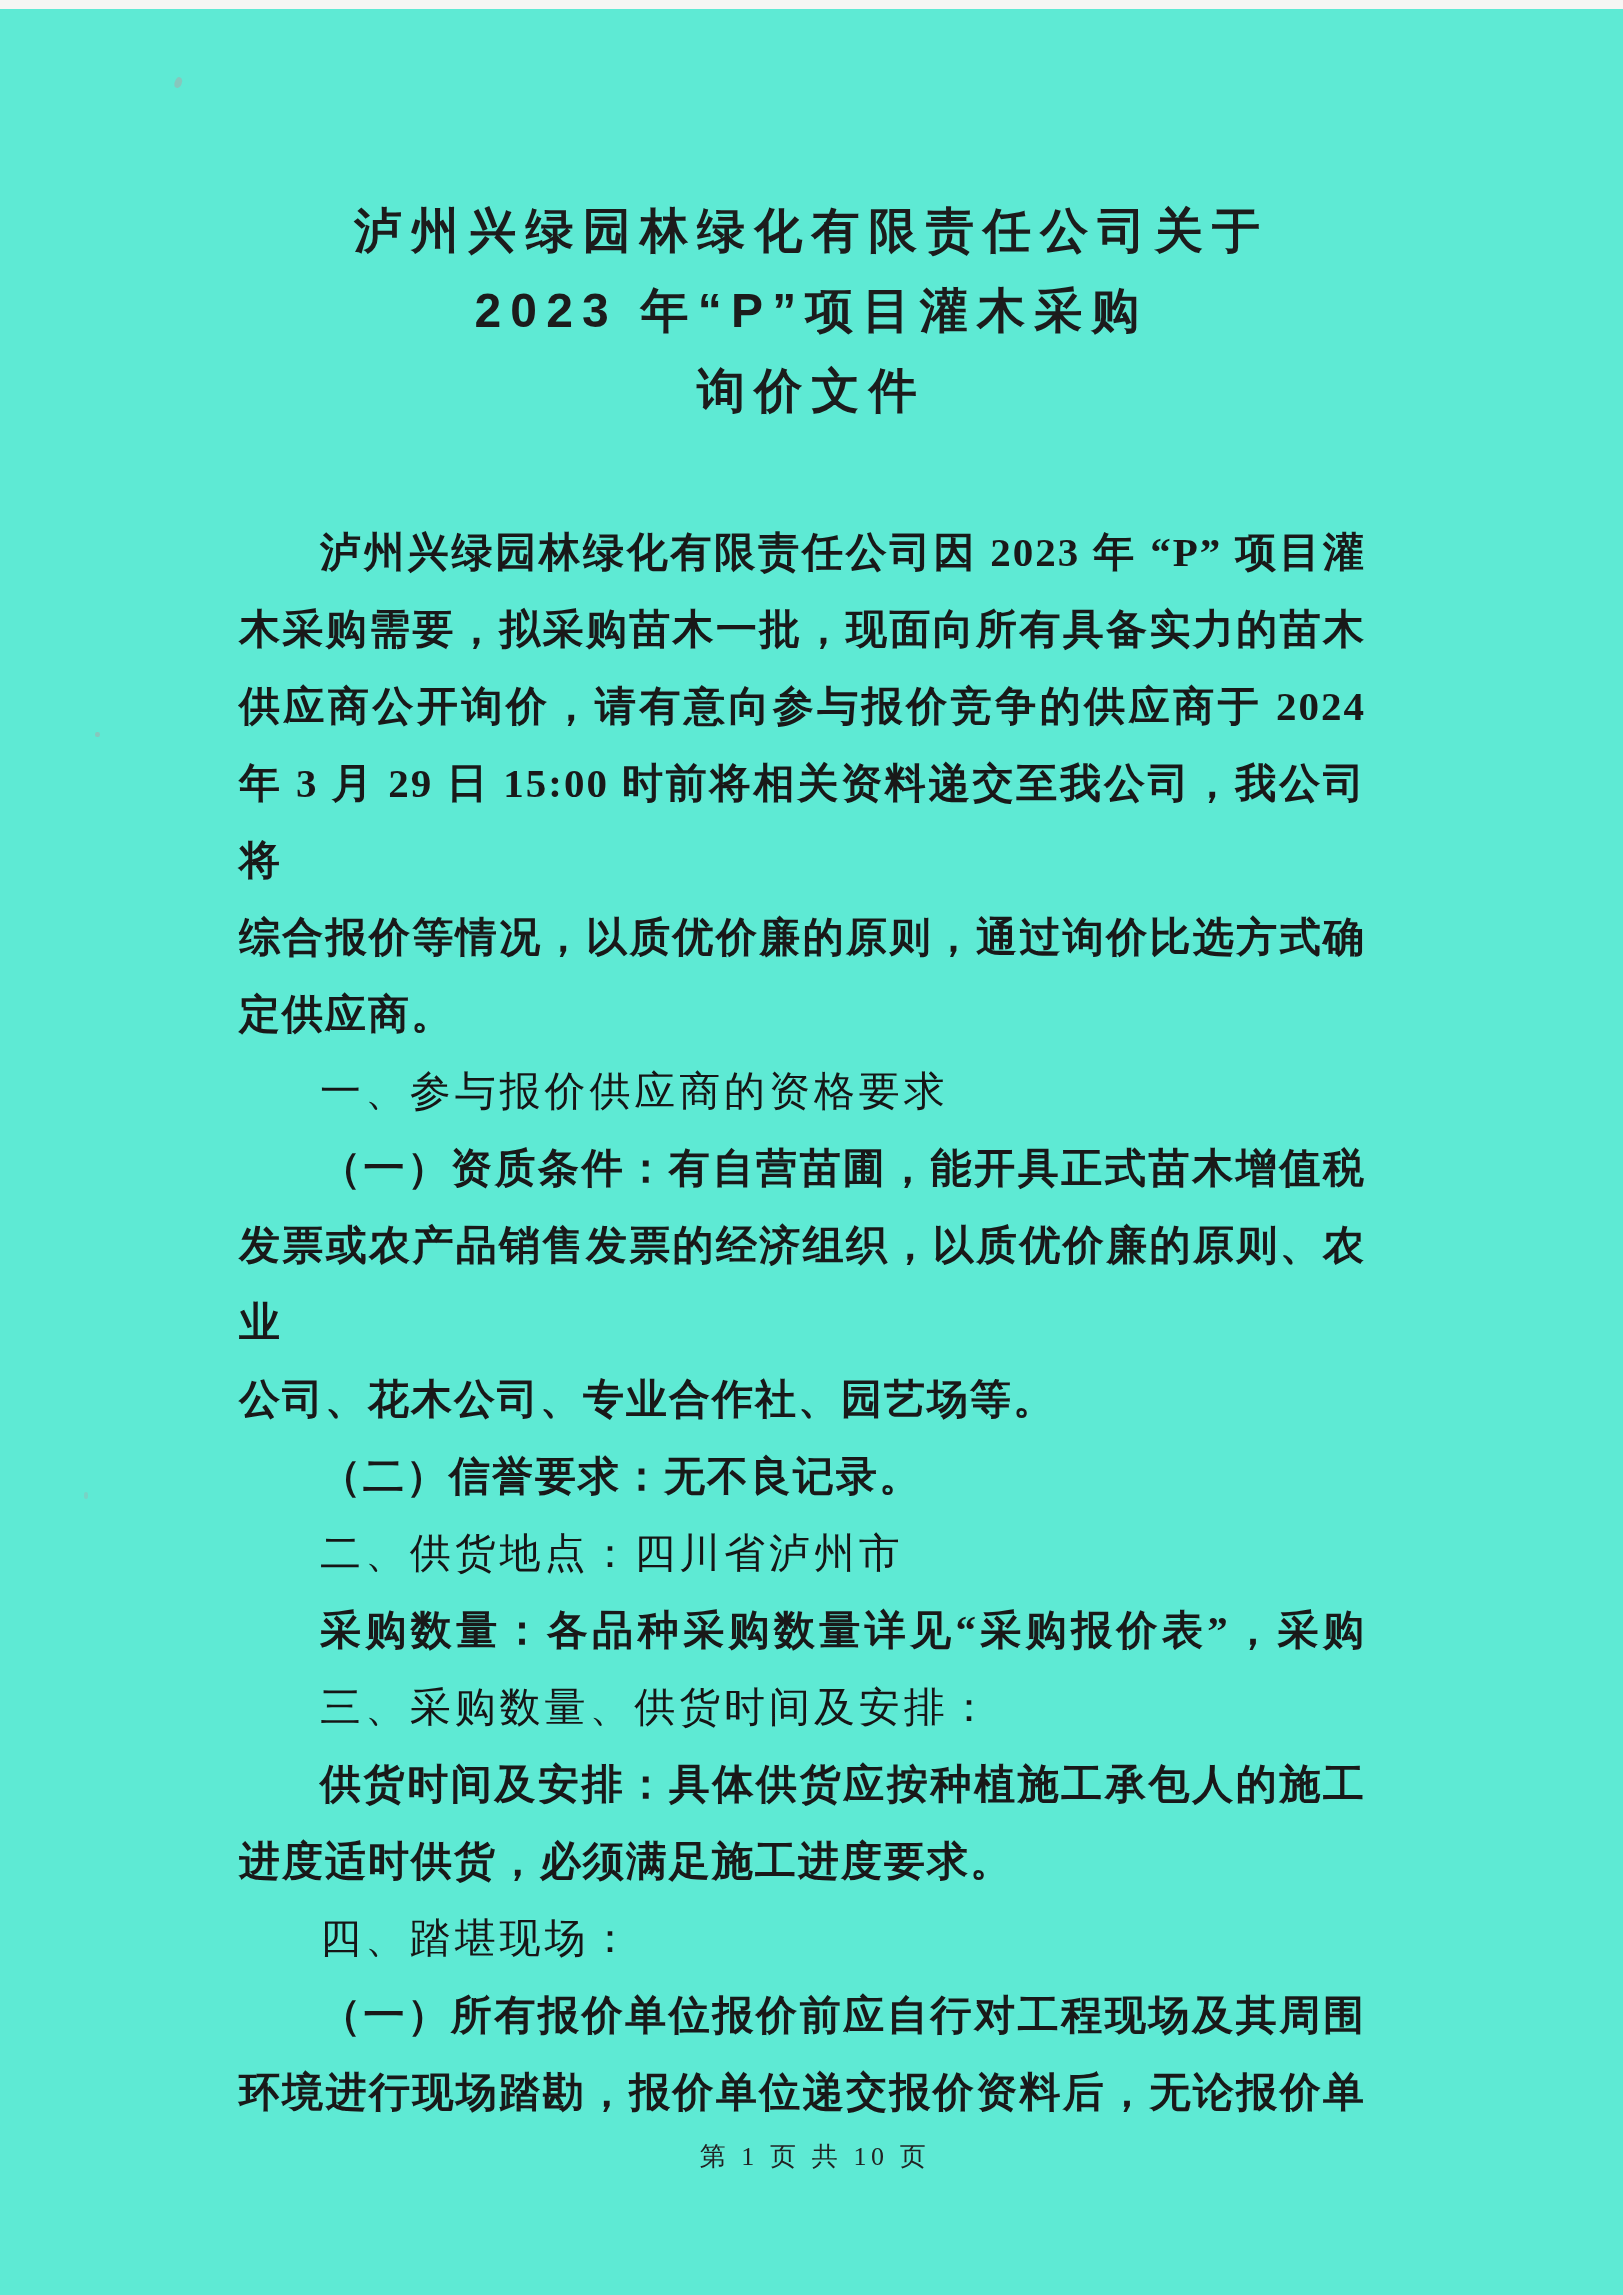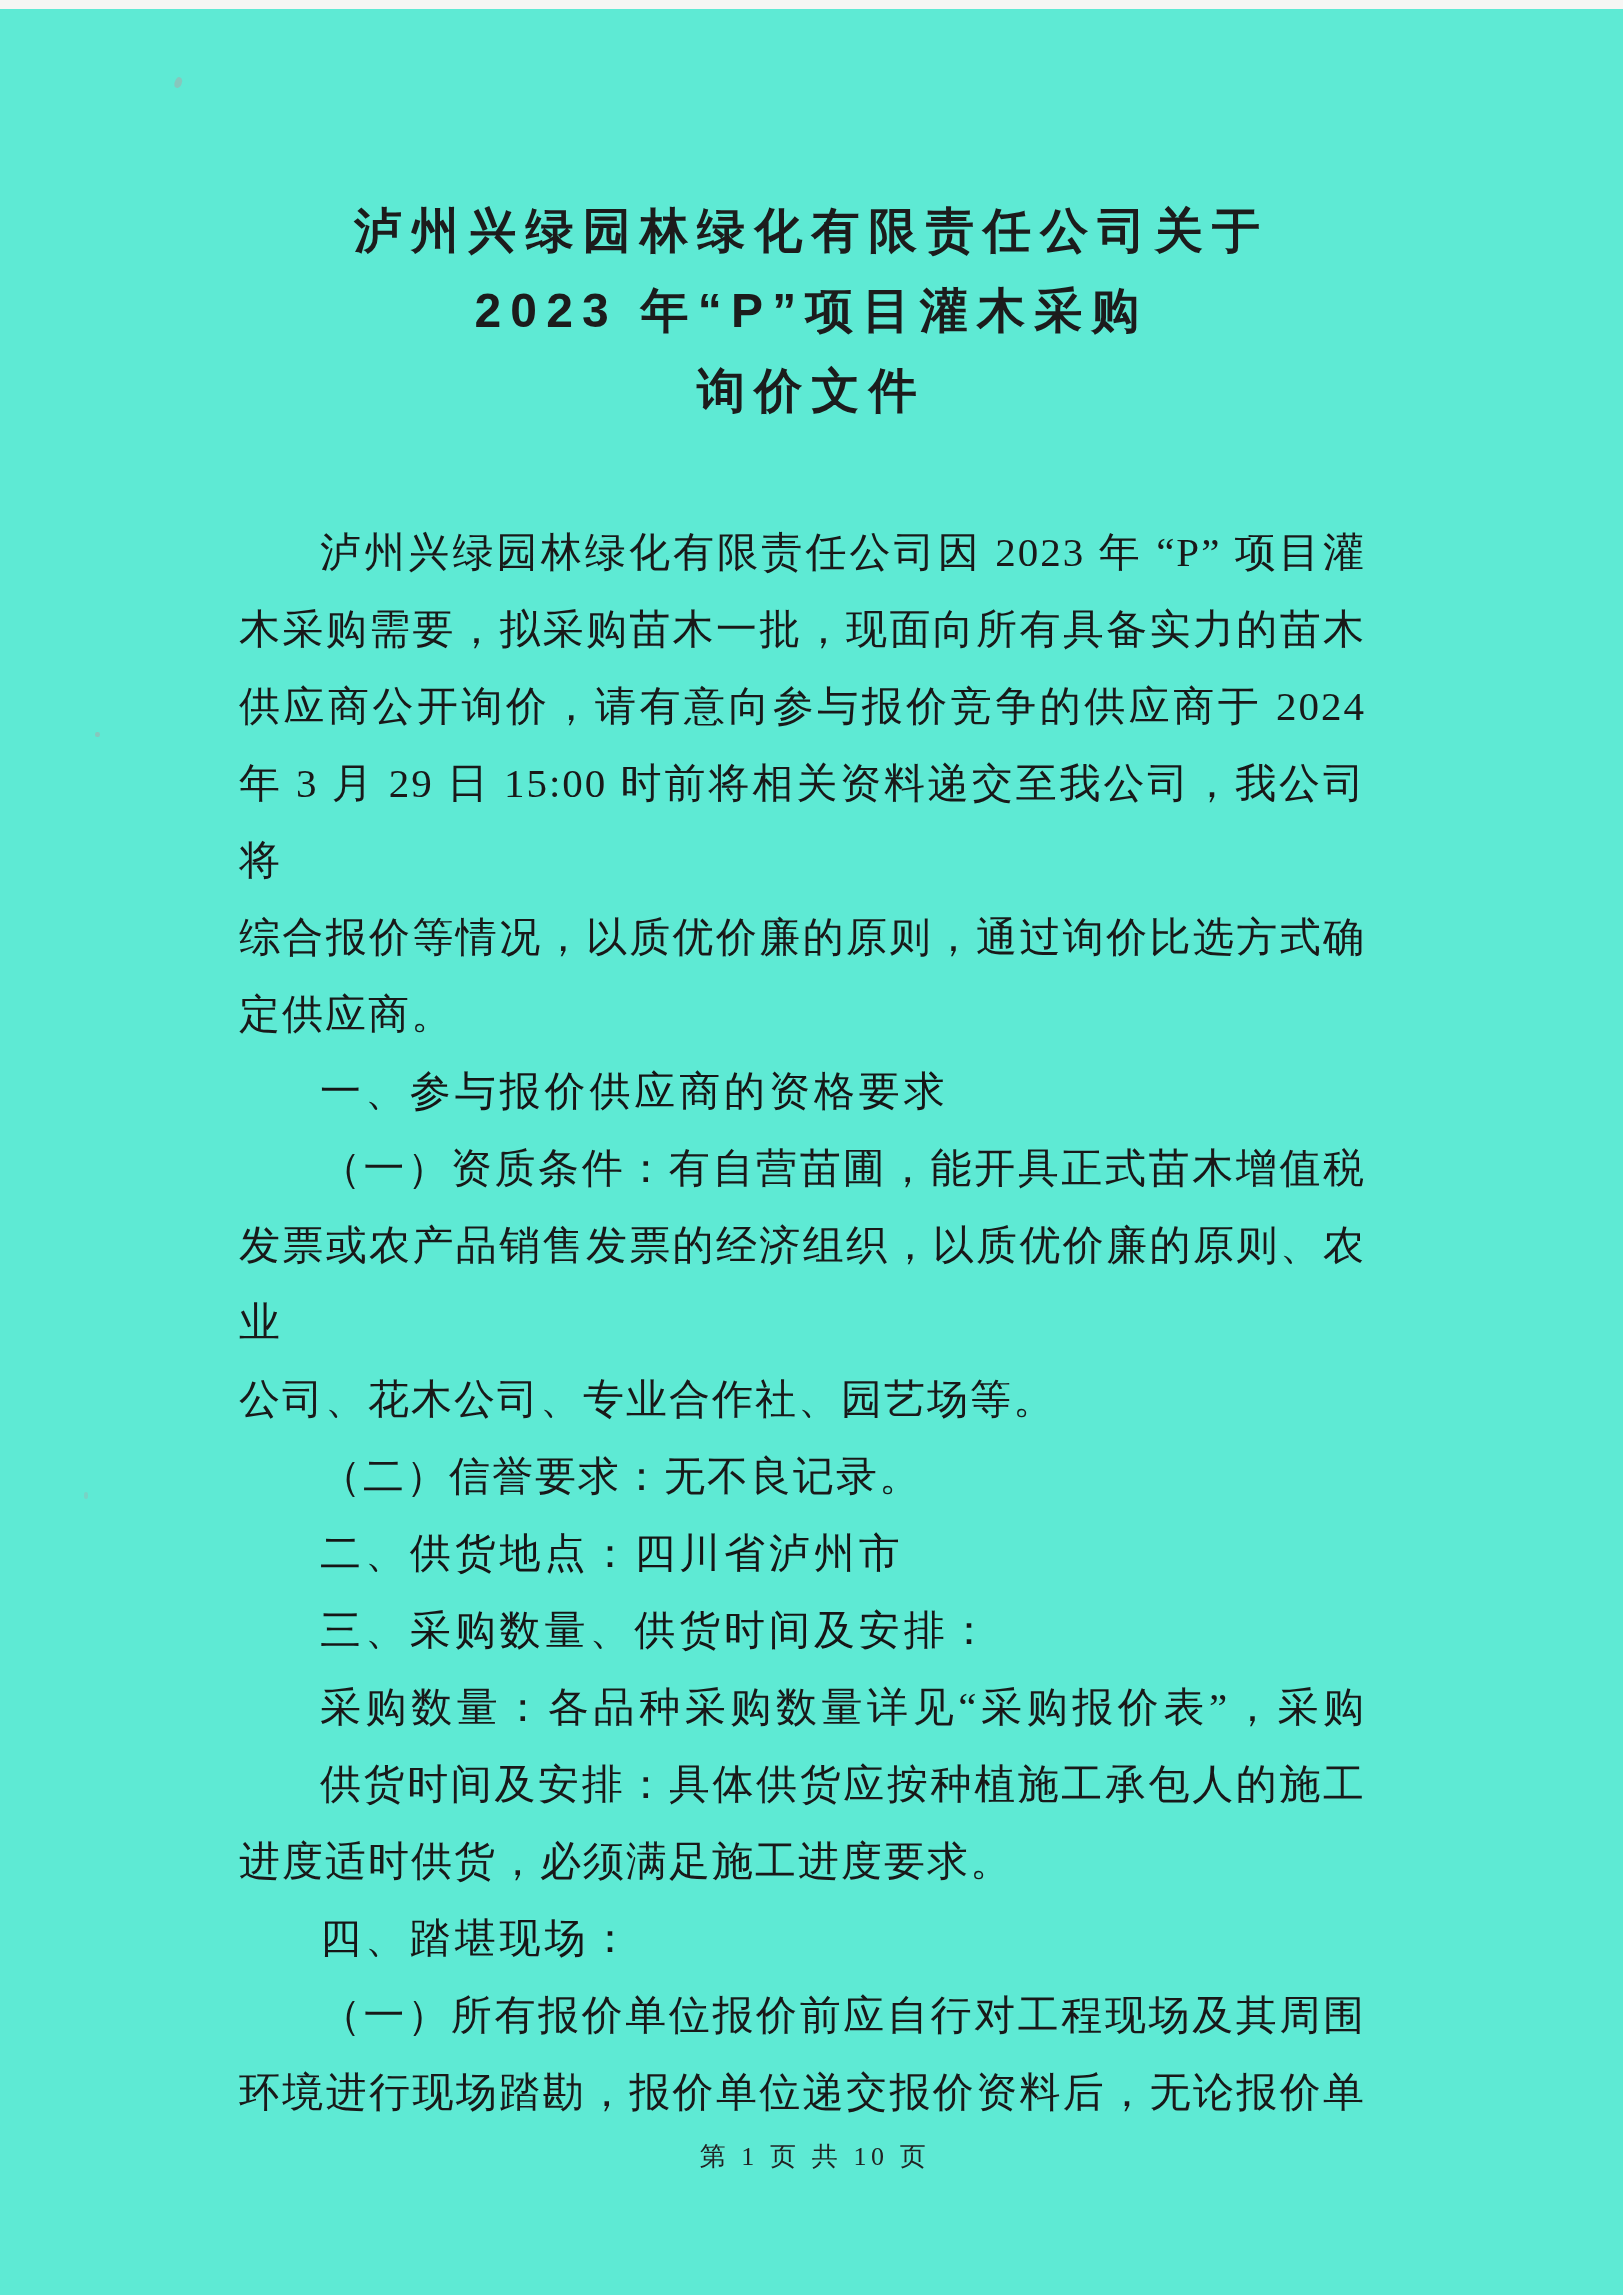--- a/index.html
+++ b/index.html
@@ -28,21 +28,21 @@
   }
   .body-block {
     position: absolute;
     top: 505px; left: 239px;
     width: 1127px;
     font-size: 41px;
     line-height: 77px;
     letter-spacing: 2px;
     color: #191919;
   }
-  .line { white-space: nowrap; }
+  .line { white-space: nowrap; font-weight: bold; }
   .line.justify {
     white-space: normal;
     text-align: justify;
     text-align-last: justify;
   }
   .line.indent { padding-left: 81px; }
   .line.bold {
     font-family: "Liberation Sans", sans-serif;
     font-weight: 400;
     letter-spacing: 3.9px;
@@ -84,22 +84,22 @@
       <div class="line justify">供应商公开询价，请有意向参与报价竞争的供应商于 2024</div>
       <div class="line justify">年 3 月 29 日 15:00 时前将相关资料递交至我公司，我公司将</div>
       <div class="line justify">综合报价等情况，以质优价廉的原则，通过询价比选方式确</div>
       <div class="line">定供应商。</div>
       <div class="line indent bold">一、参与报价供应商的资格要求</div>
       <div class="line indent justify">（一）资质条件：有自营苗圃，能开具正式苗木增值税</div>
       <div class="line justify">发票或农产品销售发票的经济组织，以质优价廉的原则、农业</div>
       <div class="line">公司、花木公司、专业合作社、园艺场等。</div>
       <div class="line indent">（二）信誉要求：无不良记录。</div>
       <div class="line indent bold">二、供货地点：四川省泸州市</div>
+      <div class="line indent justify">采购数量：各品种采购数量详见“采购报价表”，采购</div>
       <div class="line indent bold">三、采购数量、供货时间及安排：</div>
-      <div class="line indent justify">采购数量：各品种采购数量详见“采购报价表”，采购</div>
       <div class="line indent justify">供货时间及安排：具体供货应按种植施工承包人的施工</div>
       <div class="line">进度适时供货，必须满足施工进度要求。</div>
       <div class="line indent bold">四、踏堪现场：</div>
       <div class="line indent justify">（一）所有报价单位报价前应自行对工程现场及其周围</div>
       <div class="line justify">环境进行现场踏勘，报价单位递交报价资料后，无论报价单</div>
     </div>
 
   <div class="footer">
     <span>第 1 页 共 10 页</span>
   </div>

